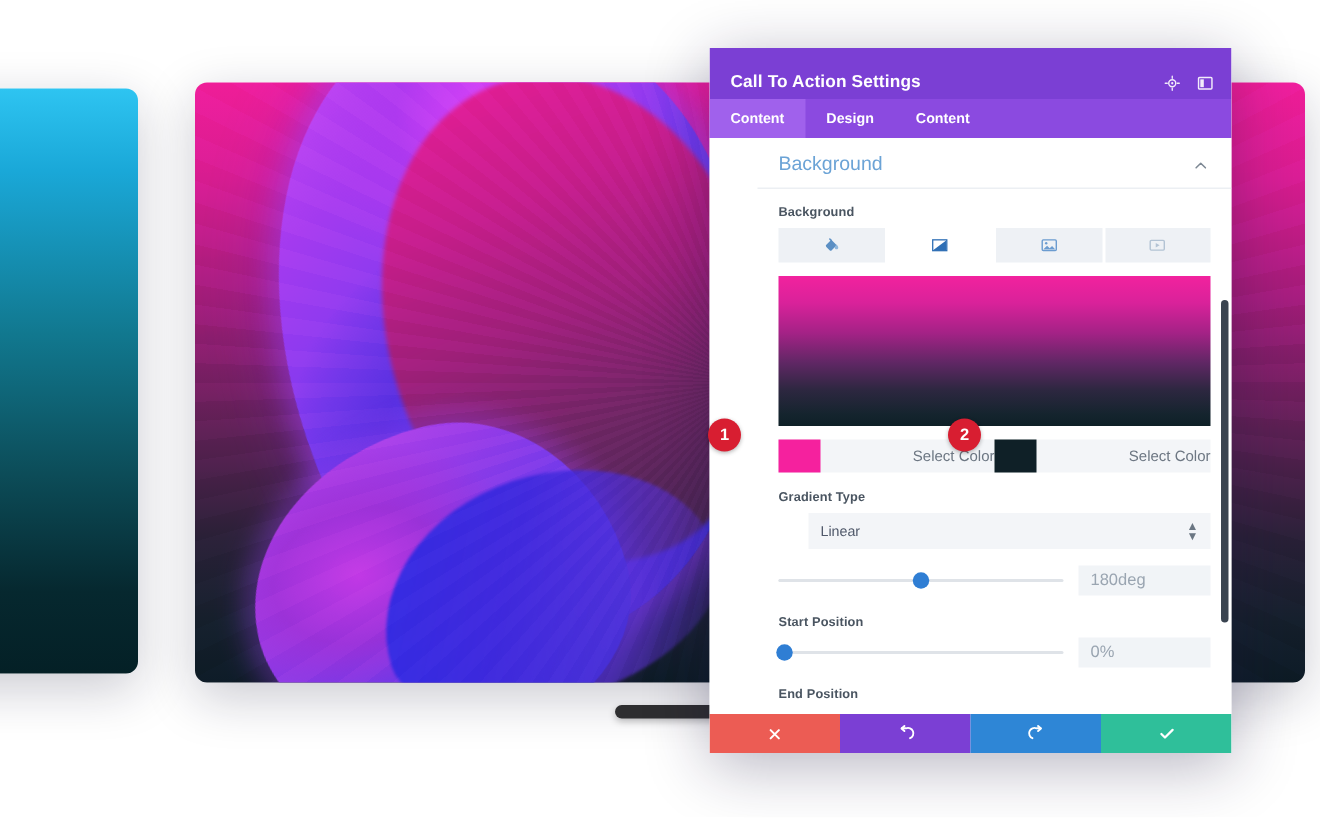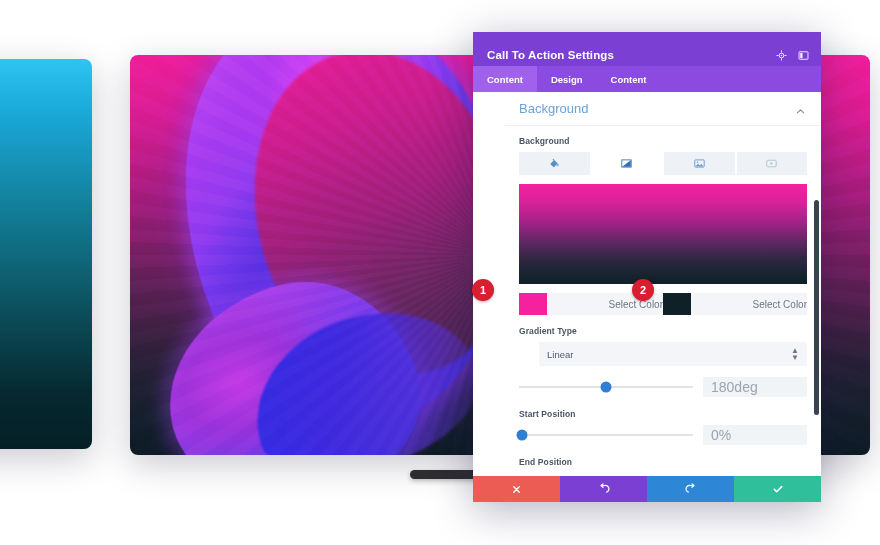--- a/index.html
+++ b/index.html
@@ -383,27 +383,27 @@
     position: absolute;
     top: 50%;
     width: 11px;
     height: 11px;
     border-radius: 50%;
     background: #2f7ed4;
     transform: translate(-50%, -50%);
     cursor: pointer;
   }
   .slider-value {
-    width: 104px;
+    width: 88px;
     height: 20px;
     background: #f1f4f7;
     display: flex;
     align-items: center;
     padding: 0 8px;
-    font-size: 14px;
+    font-size: 11px;
     color: #9aa5b1;
     flex-shrink: 0;
     cursor: text;
   }
 
   
   .modal-scrollbar {
     position: absolute;
     right: 2px;
     top: 108px;

